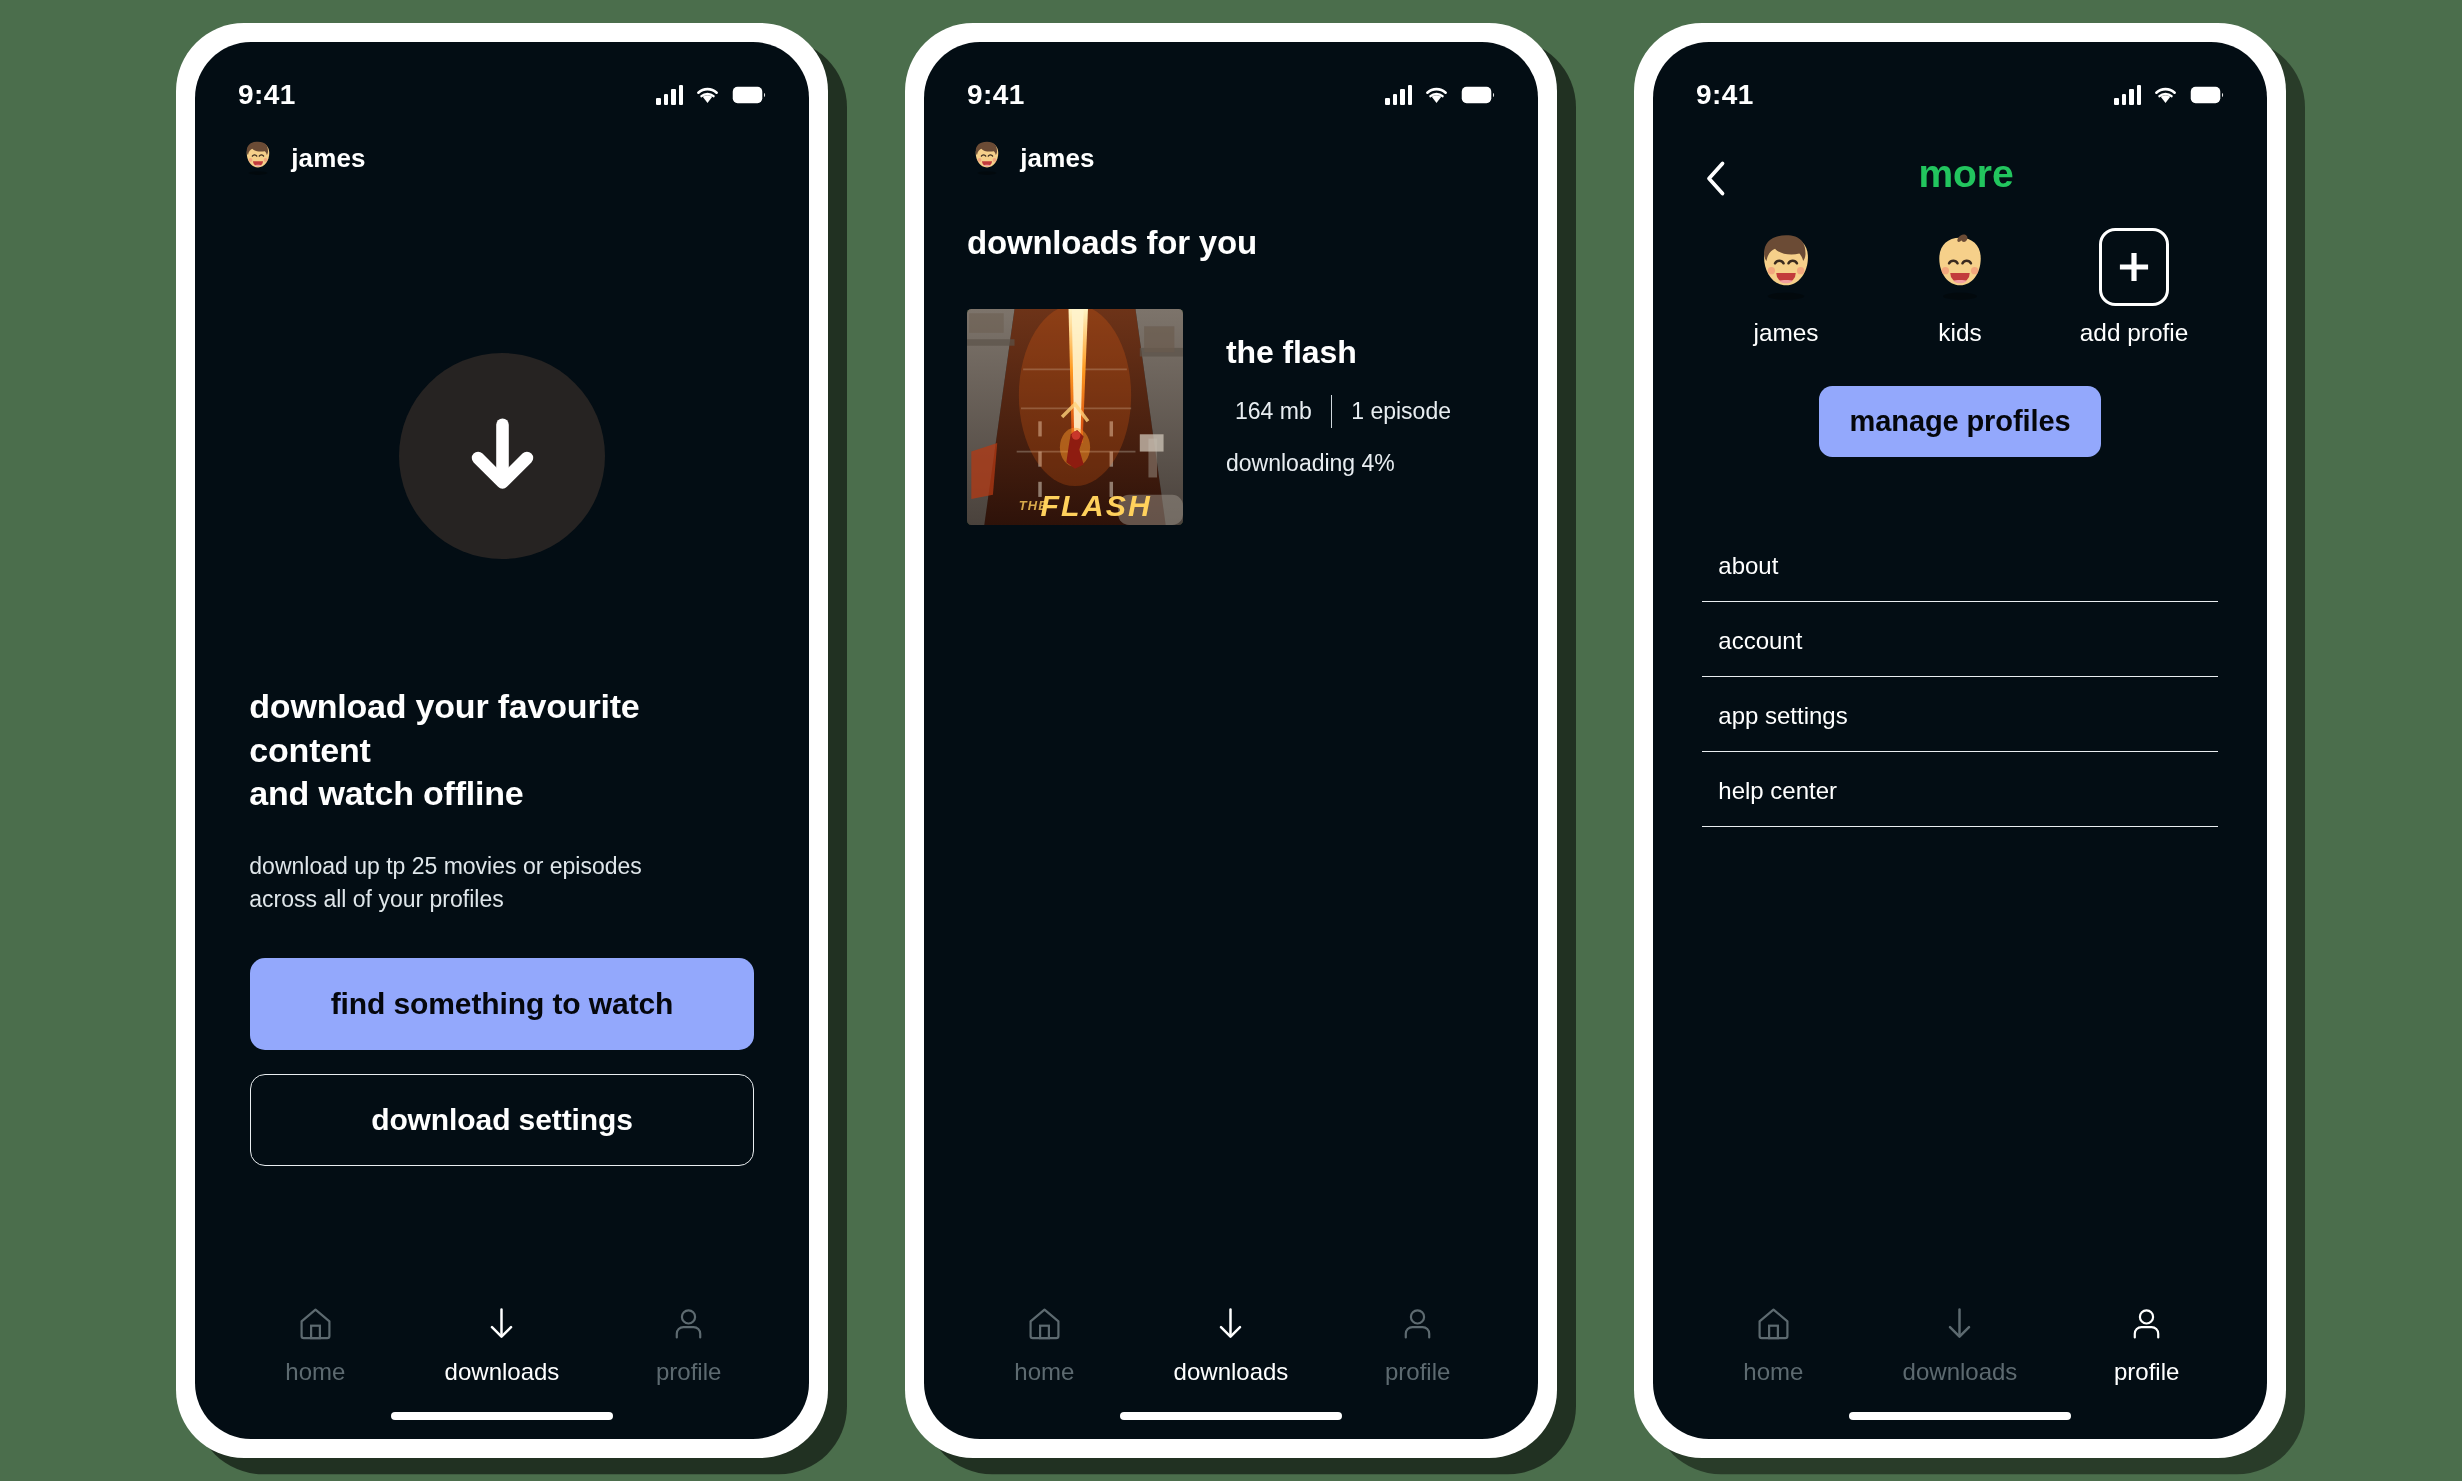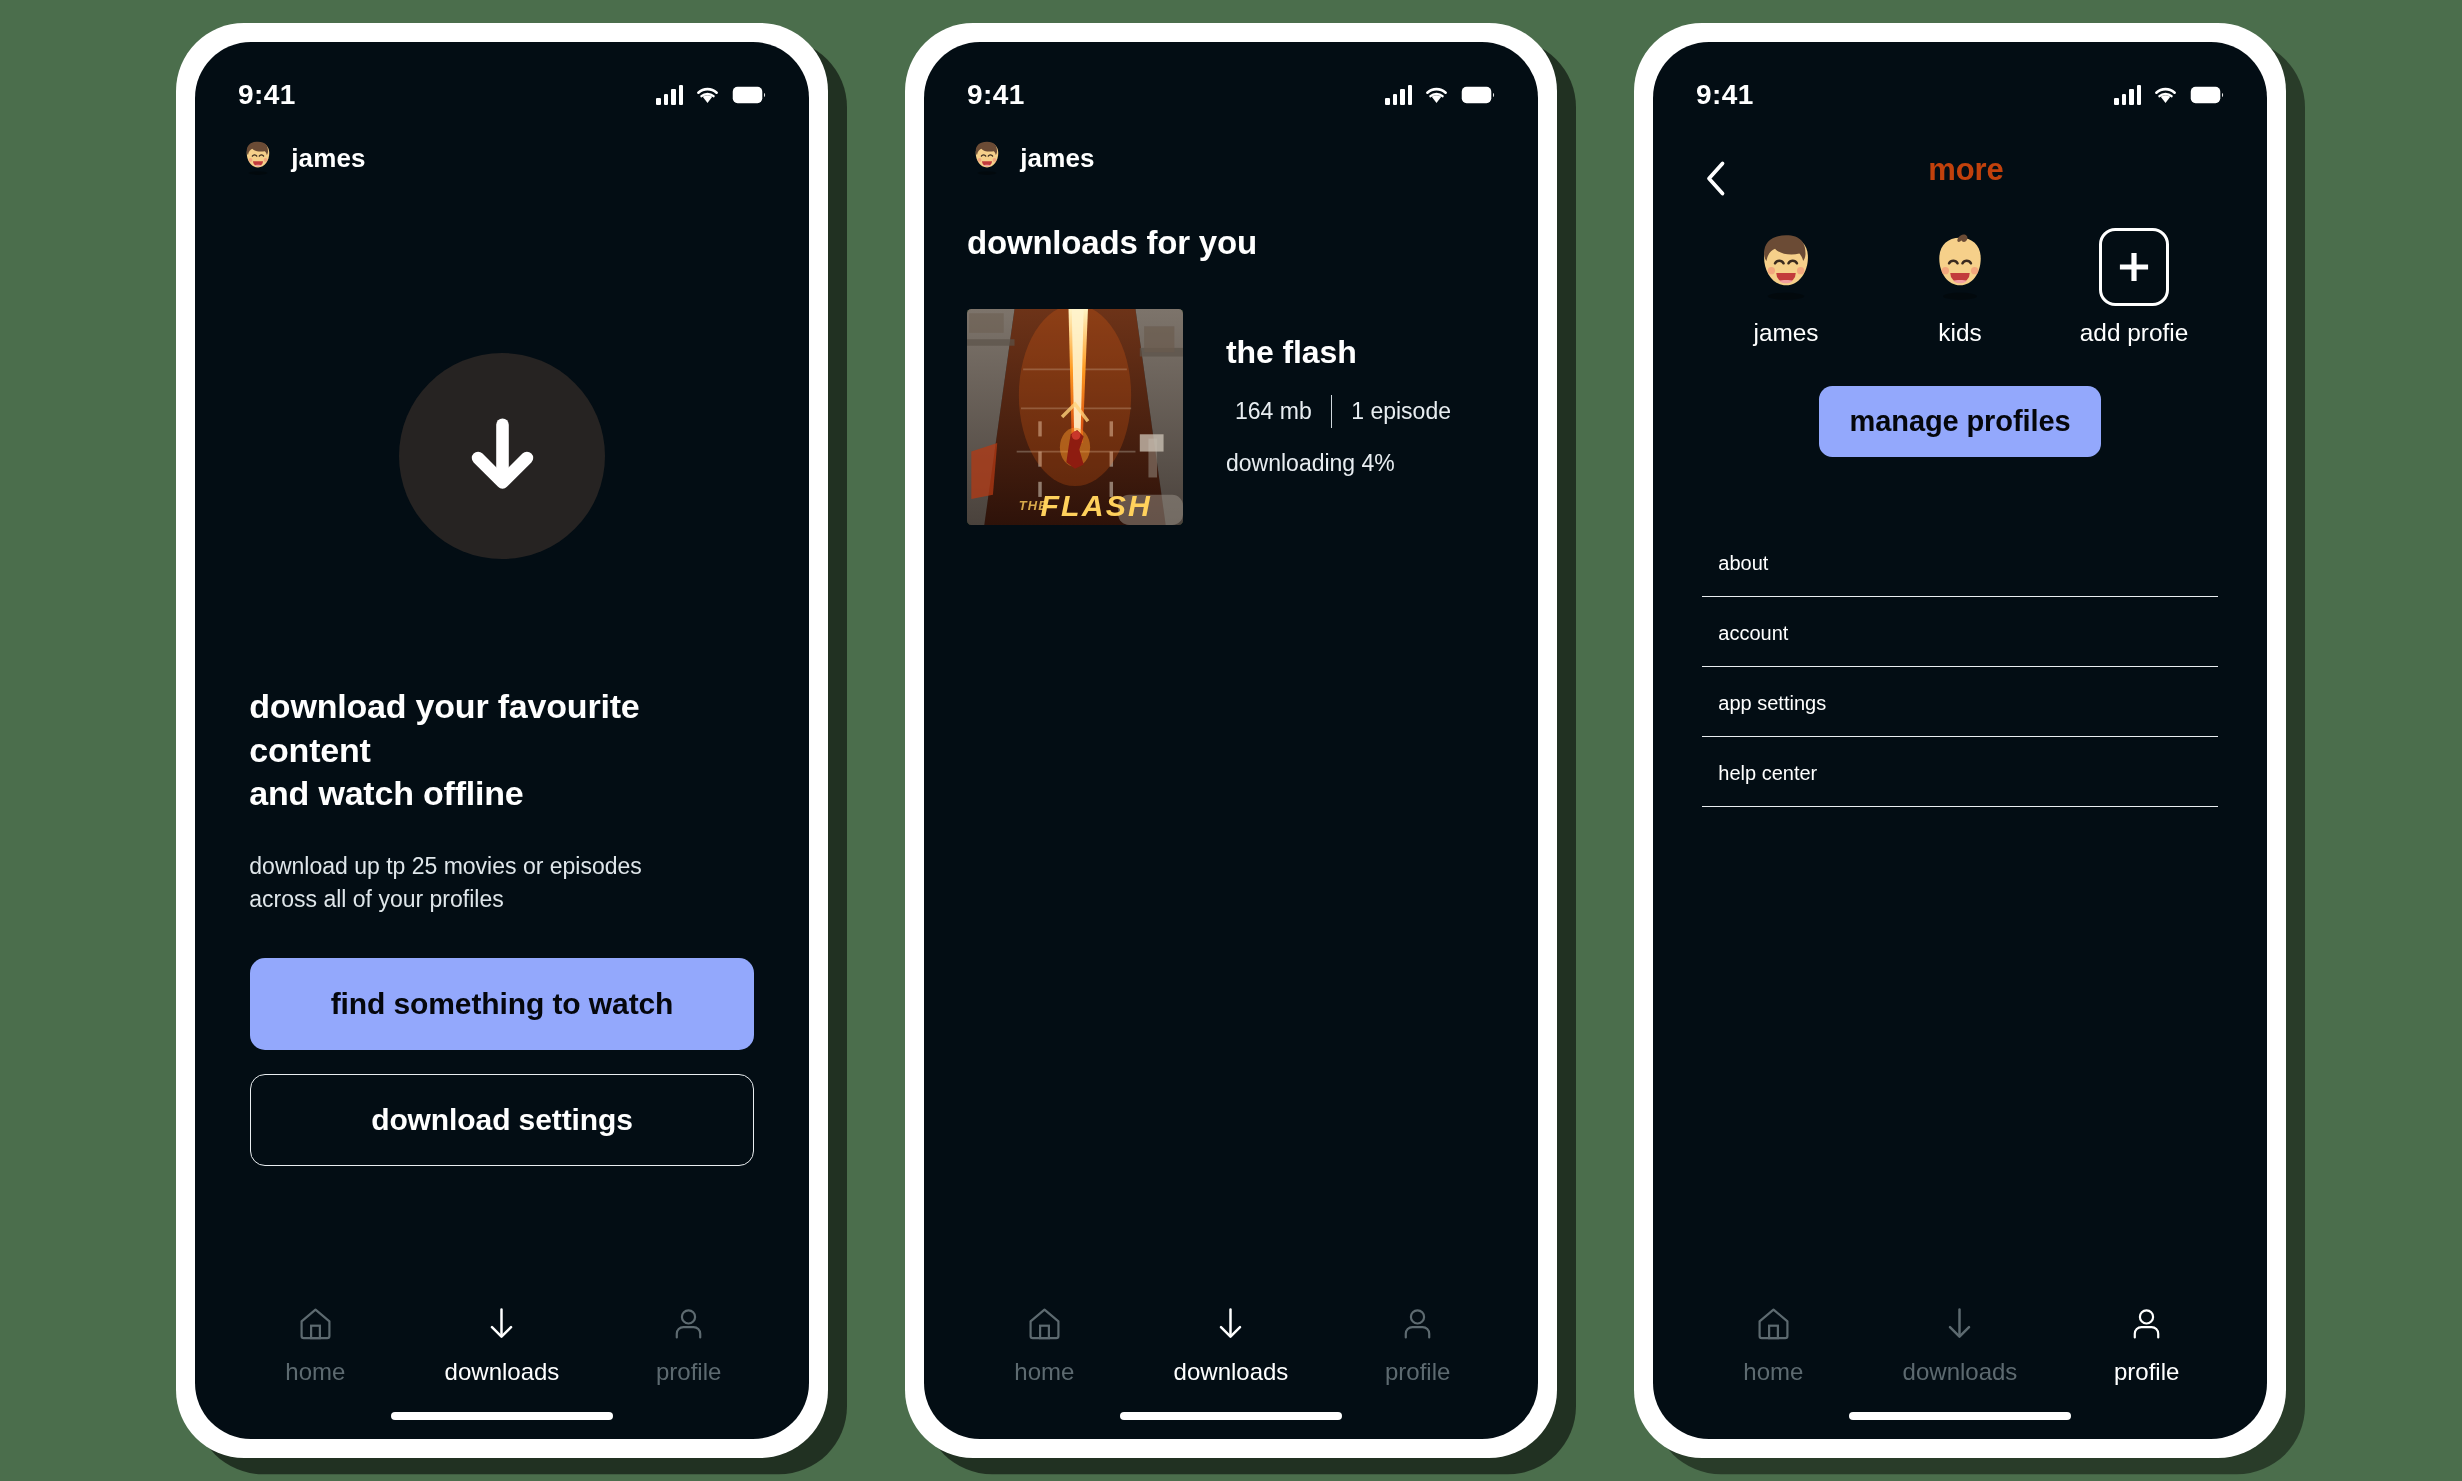--- a/index.html
+++ b/index.html
@@ -112,41 +112,41 @@
   .dlmeta .st { color:#e8edf1; font-size:23px; margin-top:22px; }
 
   
   .s3-head {
     display:flex; align-items:center; position:relative;
     padding:31px 43px 0 43px; height:81px;
   }
   .backbtn { width:40px; height:40px; display:flex; align-items:center; justify-content:center; }
   .s3-head .ttl {
     position:absolute; left:12px; right:0; text-align:center;
-    color:#c2410c; font-size:31px; font-weight:700; letter-spacing:-0.1px;
+    color:#22c55e; font-size:39px; font-weight:700; letter-spacing:-0.1px;
     pointer-events:none; top:30px;
   }
   .profiles { display:flex; justify-content:center; gap:0; margin-top:25px; padding:0 46px; }
   .pcell { flex:1 1 0; display:flex; flex-direction:column; align-items:center; gap:13.3px; }
   .pcell .face { width:78px; height:78px; display:block; }
   .pcell .lbl { color:#fff; font-size:24.4px; }
   .addbox {
     width:70px; height:78px; border:3px solid #fff; border-radius:16.3px;
     display:flex; align-items:center; justify-content:center;
   }
   .mgwrap { display:flex; justify-content:center; margin-top:39px; }
   .mgbtn {
     background:#93a8fc; color:#05070c;
     font-size:29px; font-weight:700; letter-spacing:-0.1px;
     padding:0 31px; height:71px; border-radius:13.3px;
     display:flex; align-items:center; justify-content:center;
   }
   .menu { margin-top:95px; padding:0 49px; }
   .mitem {
-    color:#fff; font-size:20px;
+    color:#fff; font-size:24px;
     padding:0 0 21px 16.3px;
     border-bottom:1.9px solid #e9edf0;
     margin-bottom:25px;
   }
 
   
   .tabbar {
     flex:0 0 auto; height:157px;
     display:flex; align-items:flex-start; justify-content:space-around;
     padding:18px 27px 0 27px;

